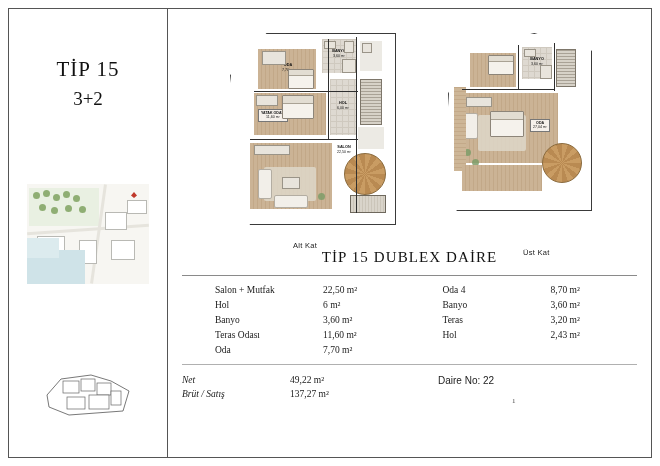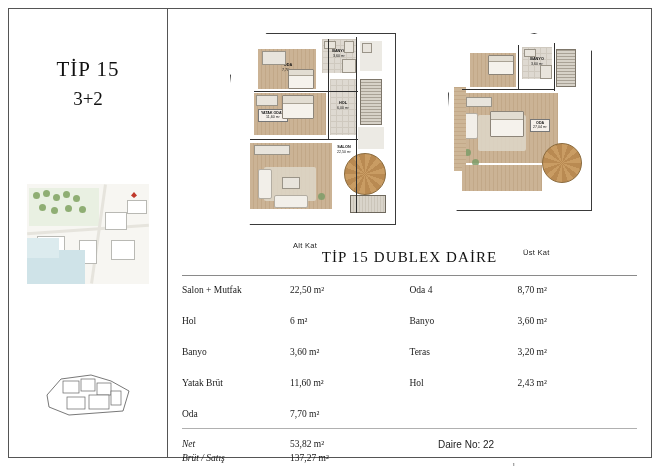--- a/index.html
+++ b/index.html
@@ -302,21 +302,22 @@
 
   .table-wrap {
     display: flex;
     margin: 9px 14px 0 14px;
     font-size: 9.5px;
   }
   .tcol {
     flex: 1 1 50%;
     display: flex;
     flex-direction: column;
-    gap: 21px;
+    gap: 5px;
+    margin-left: 33px;
   }
   .trow {
     display: flex;
     align-items: baseline;
   }
   .tname {
     width: 108px;
     white-space: nowrap;
   }
   .tval {
@@ -524,21 +525,21 @@
         </div>
         <div class="trow">
           <span class="tname">Hol</span>
           <span class="tval">6 m²</span>
         </div>
         <div class="trow">
           <span class="tname">Banyo</span>
           <span class="tval">3,60 m²</span>
         </div>
         <div class="trow">
-          <span class="tname">Yatak Brüt</span>
+          <span class="tname">Teras Odası</span>
           <span class="tval">11,60 m²</span>
         </div>
         <div class="trow">
           <span class="tname">Oda</span>
           <span class="tval">7,70 m²</span>
         </div>
       </div>
 
       <div class="tcol right">
         <div class="trow">
@@ -558,21 +559,21 @@
           <span class="tval">2,43 m²</span>
         </div>
       </div>
     </div>
 
     <div class="rule rule-thin"></div>
 
     <div class="totals">
       <div class="totrow">
         <span class="tname">Net</span>
-        <span class="tval">53,82 m²</span>
+        <span class="tval">49,22 m²</span>
       </div>
       <div class="totrow">
         <span class="tname">Brüt / Satış</span>
         <span class="tval">137,27 m²</span>
       </div>
       <div class="daire-no">Daire No: 22</div>
       <div class="page-mark">1</div>
     </div>
   </div>
 </div>

